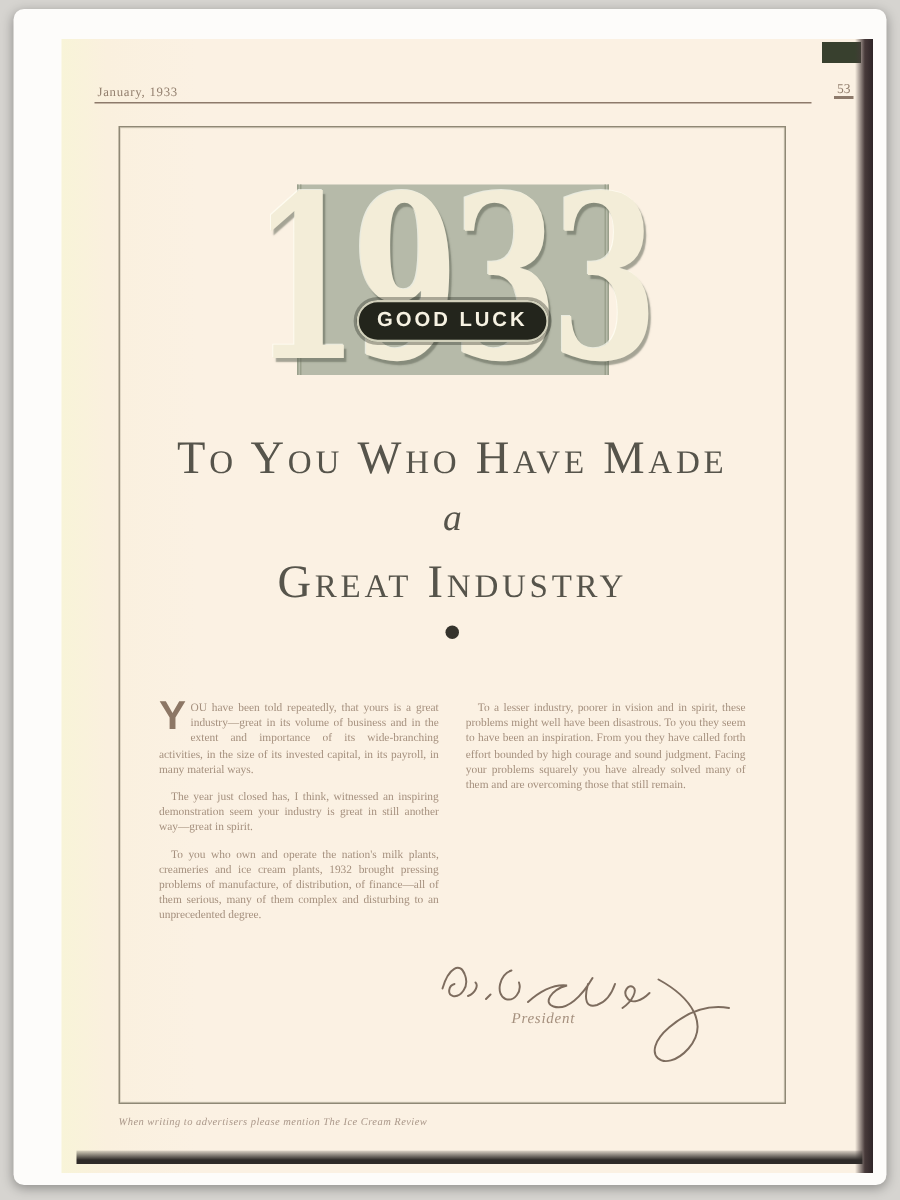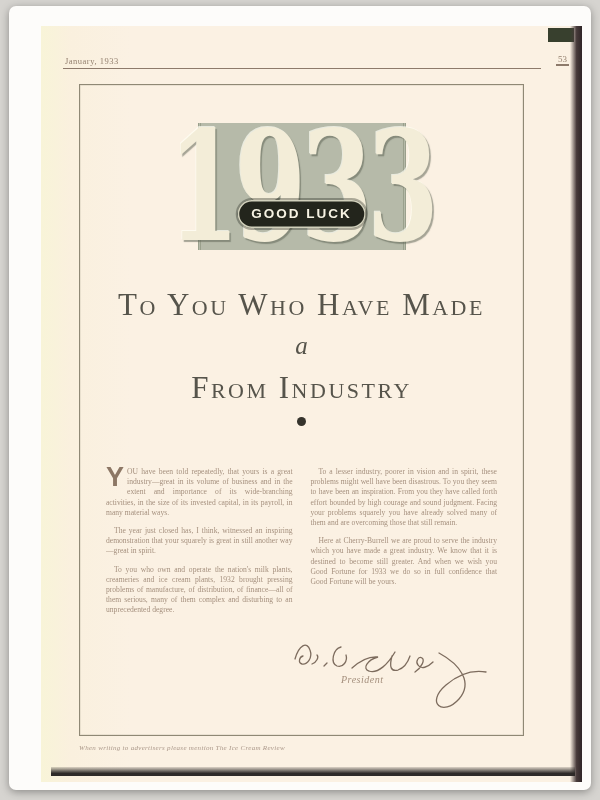--- a/index.html
+++ b/index.html
@@ -158,33 +158,32 @@
       <div class="year-block">
         <div class="year-numerals">1933</div>
         <div class="goodluck-pill">
           <span class="goodluck-text">GOOD LUCK</span>
         </div>
       </div>
 
       <div class="headline">
         <div class="headline-line">To You Who Have Made</div>
         <div class="headline-a">a</div>
-        <div class="headline-line">From Industry</div>
+        <div class="headline-line">Great Industry</div>
         <div class="headline-bullet"></div>
       </div>
 
       <div class="body-copy">
         <div class="column">
           <p class="first"><span class="drop-cap">Y</span><span>OU have been told repeatedly, that yours is a great industry—great in its volume of business and in the extent and importance of its wide-branching activities, in the size of its invested capital, in its payroll, in many material ways.</span></p>
-          <p>The year just closed has, I think, witnessed an inspiring demonstration that your squarely is great in still another way—great in spirit.</p>
+          <p>The year just closed has, I think, witnessed an inspiring demonstration seem your industry is great in still another way—great in spirit.</p>
           <p>To you who own and operate the nation's milk plants, creameries and ice cream plants, 1932 brought pressing problems of manufacture, of distribution, of finance—all of them serious, many of them complex and disturbing to an unprecedented degree.</p>
         </div>
         <div class="column">
           <p>To a lesser industry, poorer in vision and in spirit, these problems might well have been disastrous. To you they seem to have been an inspiration. From you they have called forth effort bounded by high courage and sound judgment. Facing your problems squarely you have already solved many of them and are overcoming those that still remain.</p>
-          <p>Here at Cherry-Burrell we are proud to serve the industry which you have made a great industry. We know that it is destined to become still greater. And when we wish you Good Fortune for 1933 we do so in full confidence that Good Fortune will be yours.</p>
         </div>
       </div>
 
       <div class="signoff">
         <svg class="signature-svg" width="210" height="92" viewBox="0 0 210 92">
           <g fill="none" stroke="#7d6c5e" stroke-width="1.3" stroke-linecap="round">
             <path d="M14,26 c4,-14 12,-18 15,-9 c3,8 -3,15 -8,14 c-4,-1 -3,-7 1,-8 m9,8 c5,-2 7,-7 5,-9 m7,11 l3,-3 m14,-16 c-8,2 -11,16 -4,19 c6,2 11,-5 9,-11 m6,13 c9,-8 17,-12 26,-11 c-11,3 -16,12 -9,14 c9,3 19,-7 26,-19 m-3,4 c-3,11 -1,16 6,14 c6,-2 10,-8 12,-14 m5,16 c7,-5 10,-12 7,-14 c-3,-2 -7,3 -4,7 c3,5 10,2 15,-3"></path>
             <path d="M158,20 c22,12 34,30 20,46 c-16,18 -34,4 -13,-14 c14,-12 28,-15 40,-13"></path>
           </g>
         </svg>

